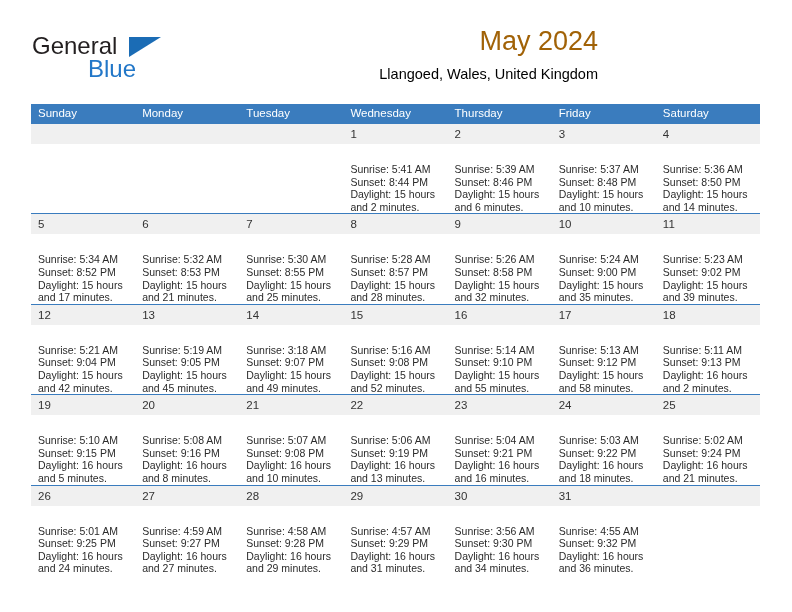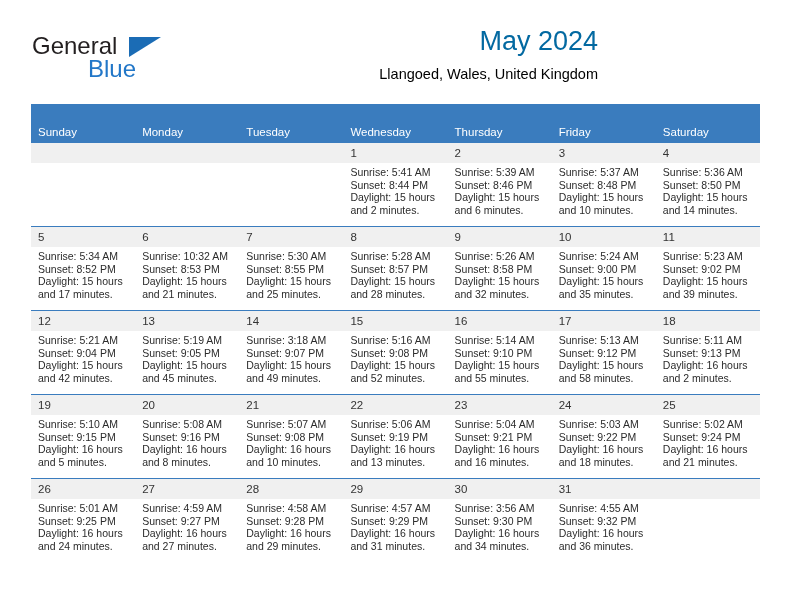--- a/index.html
+++ b/index.html
@@ -64,21 +64,21 @@
   }
 
   .title-block {
     position: absolute;
     right: 0;
     top: 0;
     text-align: right;
   }
   .cal-title {
     font-size: 27px;
-    color: #0369a1;
+    color: #a16207;
     line-height: 34px;
     white-space: nowrap;
     font-family: "Liberation Sans", sans-serif;
   }
   .cal-subtitle {
     margin-top: 7px;
     font-size: 14.5px;
     color: #000000;
     line-height: 18px;
     white-space: nowrap;
@@ -96,21 +96,21 @@
     width: 729px;
     border-collapse: collapse;
     table-layout: fixed;
   }
   table.cal th {
     background: #3a7cbe;
     color: #ffffff;
     font-size: 11.5px;
     font-weight: normal;
     text-align: left;
-    padding: 22px 0 5px 7px;
+    padding: 3px 0 5px 7px;
     height: 11px;
     font-family: "Liberation Sans", sans-serif;
   }
   table.cal td {
     width: 104.14px;
     vertical-align: top;
     padding: 0;
     border-top: 1px solid #3a7cbe;
     background: #ffffff;
     height: 83px;
@@ -124,21 +124,21 @@
     color: #333333;
     padding: 4px 0 4px 7px;
     line-height: 12px;
     height: 12px;
     font-family: "Liberation Sans", sans-serif;
   }
   .daynum.empty {
     color: transparent;
   }
   .cellbody {
-    padding: 3px 5px 0 7px;
+    padding: 19px 5px 0 7px;
     font-size: 10.5px;
     line-height: 12.6px;
     color: #2b2b2b;
     font-family: "Liberation Sans", sans-serif;
   }
   .cellbody div {
     white-space: nowrap;
   }
   td.blank .daynum {
     background: #f0f0f0;
@@ -234,21 +234,21 @@
               <div class="cellbody">
                 <div>Sunrise: 5:34 AM</div>
                 <div>Sunset: 8:52 PM</div>
                 <div>Daylight: 15 hours</div>
                 <div>and 17 minutes.</div>
               </div>
             </td>
             <td>
               <div class="daynum">6</div>
               <div class="cellbody">
-                <div>Sunrise: 10:32 AM</div>
+                <div>Sunrise: 5:32 AM</div>
                 <div>Sunset: 8:53 PM</div>
                 <div>Daylight: 15 hours</div>
                 <div>and 21 minutes.</div>
               </div>
             </td>
             <td>
               <div class="daynum">7</div>
               <div class="cellbody">
                 <div>Sunrise: 5:30 AM</div>
                 <div>Sunset: 8:55 PM</div>

